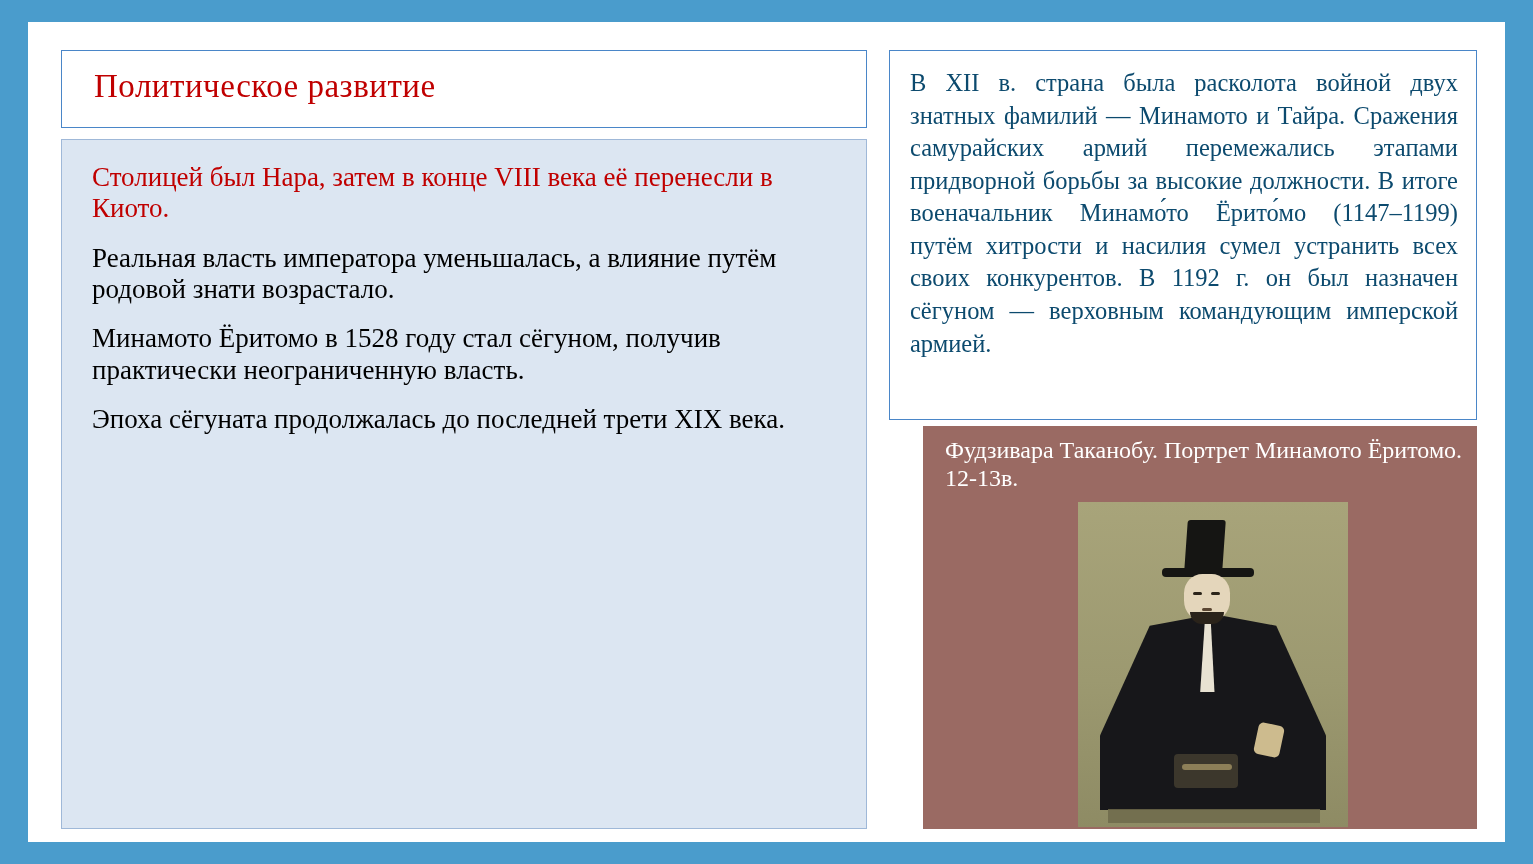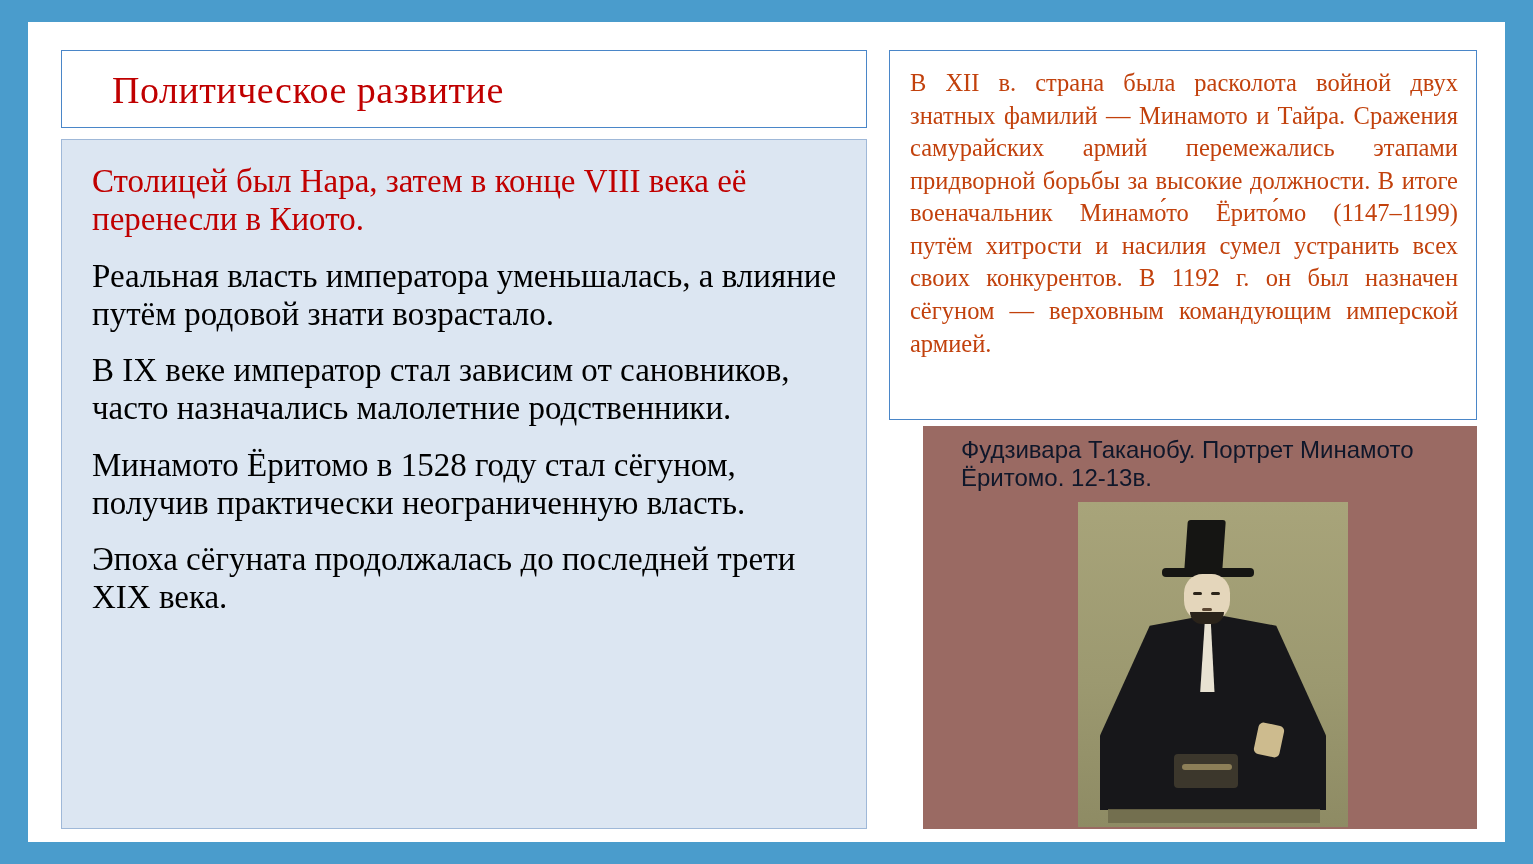--- a/index.html
+++ b/index.html
@@ -29,41 +29,41 @@
     left: 33px;
     top: 28px;
     width: 806px;
     height: 78px;
     border: 1px solid #4a86c8;
     background: #ffffff;
     box-sizing: border-box;
   }
   .title-text {
     position: absolute;
-    left: 50px;
+    left: 32px;
     top: 17px;
-    font-size: 38px;
+    font-size: 33px;
     color: #c00000;
     letter-spacing: 0.5px;
     white-space: nowrap;
   }
 
   .body-box {
     position: absolute;
     left: 33px;
     top: 117px;
     width: 806px;
     height: 690px;
     background: #dce6f2;
     border: 1px solid #9fb8d8;
     box-sizing: border-box;
     padding: 22px 26px 10px 30px;
   }
   .para {
-    font-size: 33px;
+    font-size: 27px;
     line-height: 1.16;
     color: #000000;
     margin: 0 0 18px 0;
     text-align: left;
   }
   .para.first {
     color: #c00000;
   }
 
   
@@ -74,46 +74,45 @@
     width: 588px;
     height: 370px;
     background: #ffffff;
     border: 1px solid #4a86c8;
     box-sizing: border-box;
     padding: 16px 18px 10px 20px;
   }
   .side-text {
     font-size: 24.5px;
     line-height: 1.33;
-    color: #c2410c;
+    color: #0c4a6e;
     text-align: justify;
     margin: 0;
     font-family: "Liberation Serif", serif;
   }
 
   .picture-panel {
     position: absolute;
     left: 895px;
     top: 404px;
     width: 554px;
     height: 403px;
     background: #9a6a63;
     box-sizing: border-box;
     overflow: hidden;
   }
   .caption {
     position: absolute;
     left: 22px;
     top: 10px;
     width: 520px;
-    font-family: Liberation Sans, sans-serif;
+    font-family: Liberation Serif, serif;
     font-size: 24px;
     line-height: 1.18;
-    color: #0f172a;
-    margin-left: 16px;
+    color: #ffffff;
   }
   .portrait {
     position: absolute;
     left: 155px;
     top: 76px;
     width: 270px;
     height: 325px;
     background: #9d9a6e;
     overflow: hidden;
   }
@@ -240,21 +239,20 @@
 
 <div class="slide">
 
   <div class="title-box">
     <div class="title-text">Политическое развитие</div>
   </div>
 
   <div class="body-box">
     <p class="para first">Столицей был Нара, затем в конце VIII века её перенесли в Киото.</p>
     <p class="para">Реальная власть императора уменьшалась, а влияние путём родовой знати возрастало.</p>
-    <p class="para">В IX веке император стал зависим от сановников, часто назначались малолетние родственники.</p>
     <p class="para">Минамото Ёритомо в 1528 году стал сёгуном, получив практически неограниченную власть.</p>
     <p class="para">Эпоха сёгуната продолжалась до последней трети XIX века.</p>
   </div>
 
   <div class="side-box">
     <p class="side-text">В XII в. страна была расколота войной двух знатных фамилий — Минамото и Тайра. Сражения самурайских армий перемежались этапами придворной борьбы за высокие должности. В итоге военачальник Минамо́то Ёрито́мо (1147–1199) путём хитрости и насилия сумел устранить всех своих конкурентов. В 1192 г. он был назначен сёгуном — верховным командующим имперской армией.</p>
   </div>
 
   <div class="picture-panel">
     <div class="caption">Фудзивара Таканобу. Портрет Минамото Ёритомо. 12-13в.</div>

